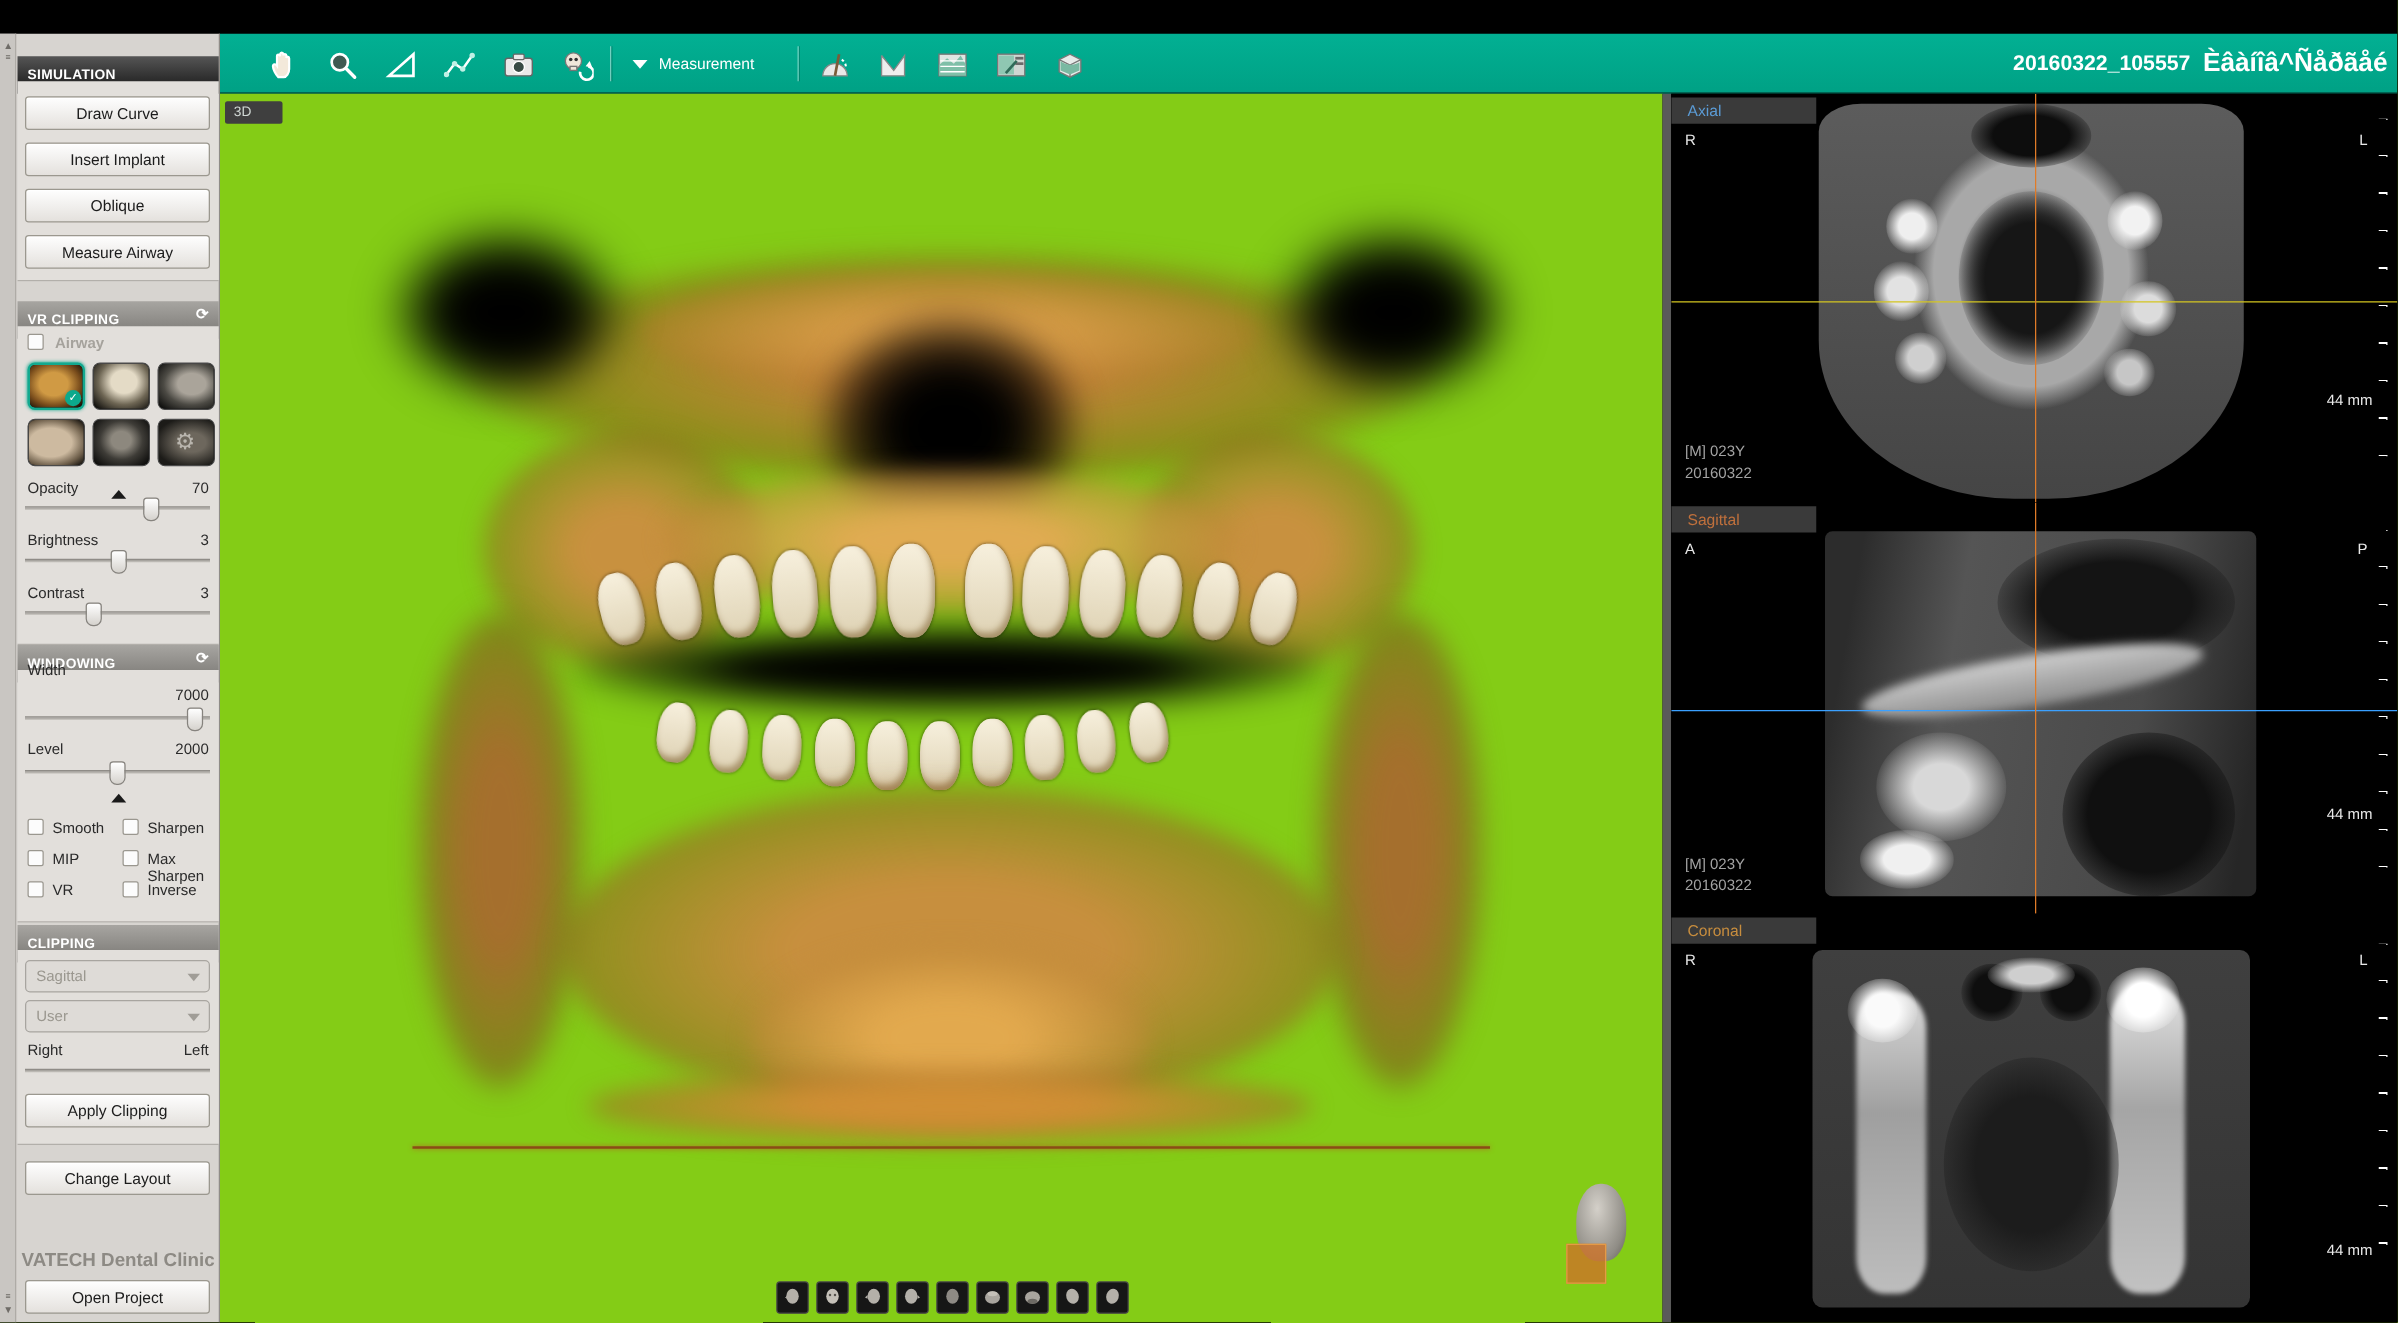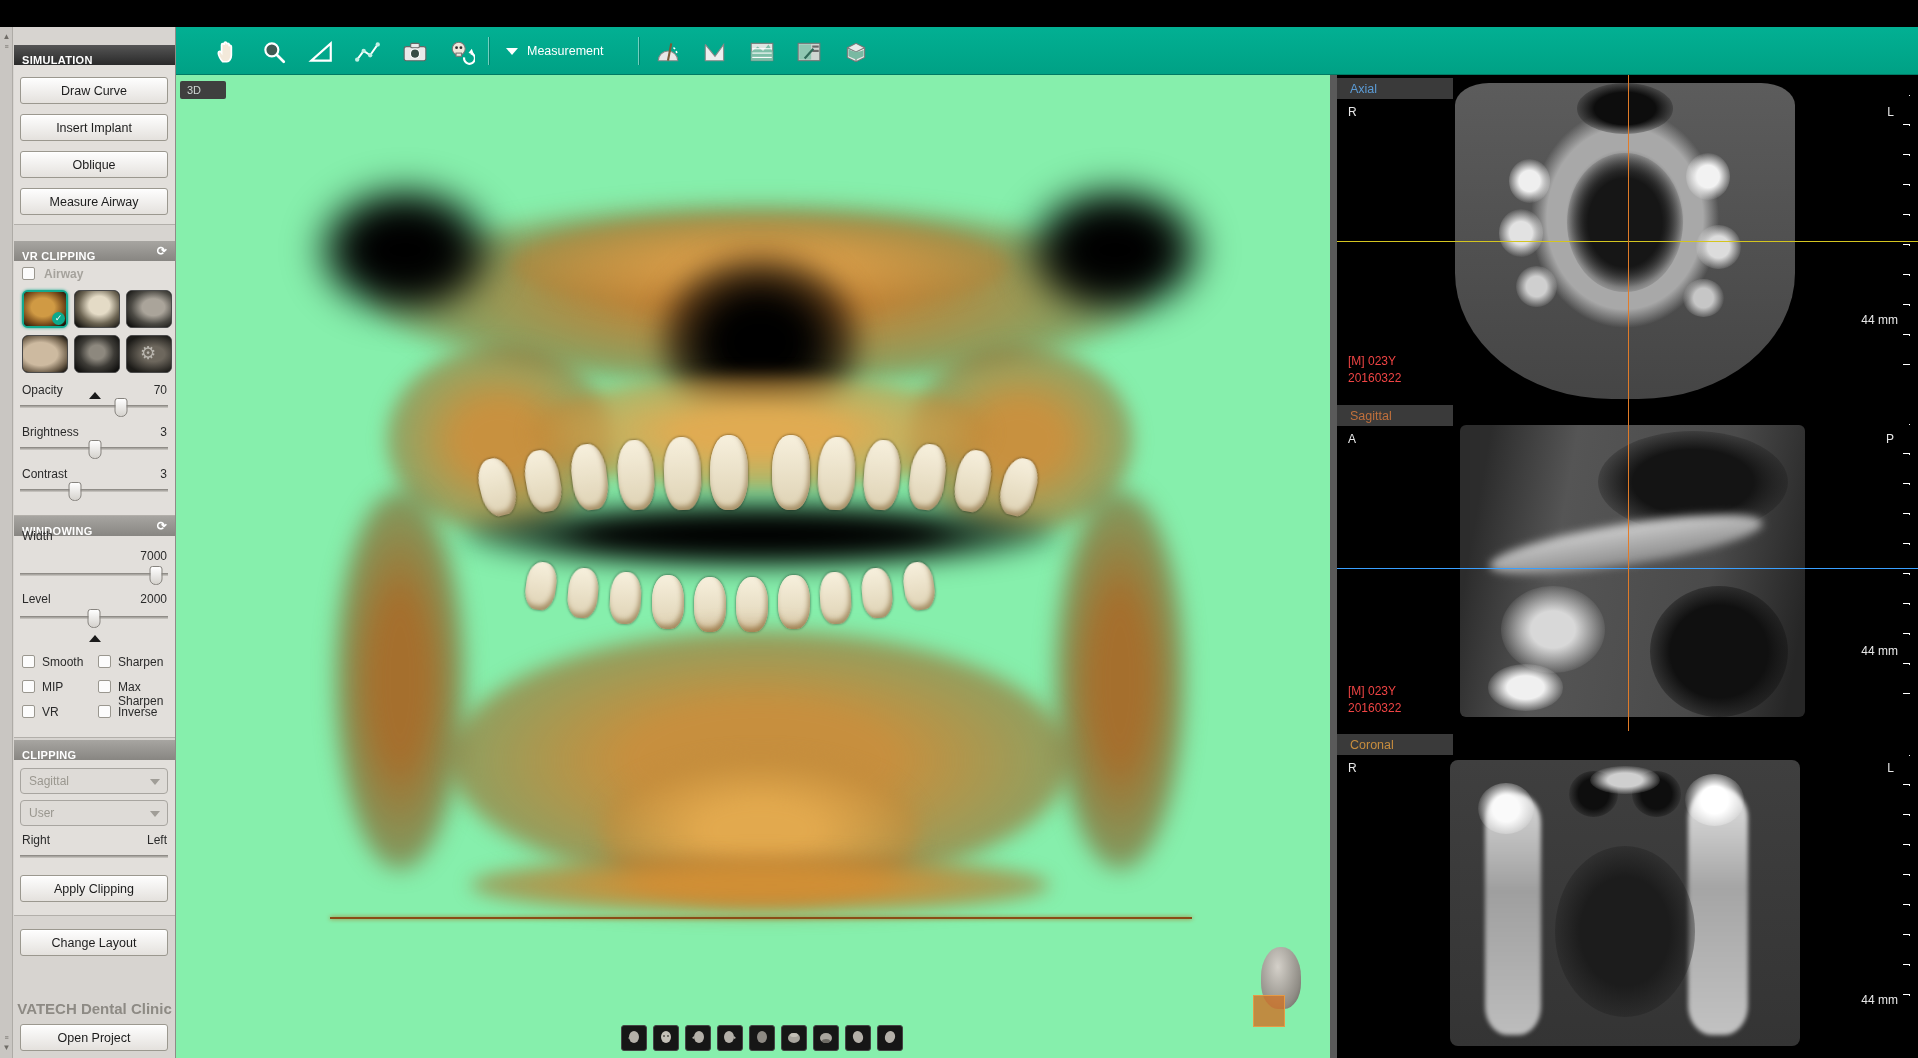--- a/index.html
+++ b/index.html
@@ -57,21 +57,21 @@
     border:1px solid #86837e;border-radius:3px 3px 6px 6px;transform:translateX(-50%);}
   .collapse{position:absolute;left:50%;transform:translateX(-50%);width:0;height:0;
     border-left:6px solid transparent;border-right:6px solid transparent;border-bottom:7px solid #1a1a1a;}
   .dd{position:absolute;left:6px;width:148px;height:26px;border:1px solid #a8a5a0;border-radius:4px;
     background:#dedbd7;color:#9a978f;font-size:12px;display:flex;align-items:center;padding:0 8px;}
   .ddcaret{position:absolute;right:7px;top:10px;width:0;height:0;
     border-left:5px solid transparent;border-right:5px solid transparent;border-top:6px solid #a09d97;}
   .brand{position:absolute;left:0;width:161px;text-align:center;font-size:15px;font-weight:bold;color:#8d8a84;}
 
   
-  .viewport{position:absolute;left:176px;top:75px;width:1154px;height:983px;background:#86efac;overflow:hidden;}
+  .viewport{position:absolute;left:176px;top:75px;width:1154px;height:983px;background:#84cc16;overflow:hidden;}
   .chip3d{position:absolute;left:4px;top:6px;width:46px;height:18px;background:#3f3f3f;color:#cfd6d3;
     font-size:11px;display:flex;align-items:center;padding-left:7px;border-radius:2px;}
   .skull{position:absolute;left:154px;top:125px;width:860px;height:730px;}
   .blob{position:absolute;border-radius:50%;}
   .t{position:absolute;background:linear-gradient(#f7f0dd,#ded2b4);border-radius:45% 45% 42% 42%;
      box-shadow:inset -2px -4px 5px rgba(120,90,40,.55), 0 0 3px rgba(0,0,0,.6);filter:blur(.5px);}
   .clipline{position:absolute;left:154px;top:842px;width:862px;height:2px;background:#8a4c16;box-shadow:0 0 4px #b06a20;}
   .headrow{position:absolute;left:445px;top:950px;display:flex;gap:6px;}
   .hbtn{width:26px;height:26px;background:#161616;border:1px solid #454545;border-radius:3px;
     display:flex;align-items:center;justify-content:center;}
@@ -80,21 +80,21 @@
     background:radial-gradient(ellipse at 42% 32%,#d4d0c9,#8f8c85 70%,#5d5a54);}
   .obox{position:absolute;left:0;top:48px;width:32px;height:32px;background:rgba(205,115,40,.8);border:1px solid #e59a45;}
 
   
   .rdivider{position:absolute;left:1330px;top:75px;width:7px;height:983px;background:#5a5a5a;}
   .rpanel{position:absolute;left:1337px;top:75px;width:581px;height:983px;background:#000;}
   .pane{position:absolute;left:0;width:581px;overflow:hidden;background:#000;}
   .ptitle{position:absolute;left:0;top:3px;width:116px;height:21px;background:#3a3a3a;
     font-size:12.5px;display:flex;align-items:center;padding-left:13px;}
   .plab{position:absolute;color:#e8e8e8;font-size:12px;}
-  .pinfo{position:absolute;left:11px;color:#ef4444;font-size:12px;line-height:17px;}
+  .pinfo{position:absolute;left:11px;color:#a3a3a3;font-size:12px;line-height:17px;}
   .ruler{position:absolute;right:8px;width:8px;
     background:repeating-linear-gradient(#fff 0 1px,transparent 1px 30px) right/1px 100% no-repeat,
                repeating-linear-gradient(transparent 0 29px,#fff 29px 30px) right/7px 100% no-repeat;}
   .mm{position:absolute;right:20px;color:#e8e8e8;font-size:12px;}
   .xh{position:absolute;height:1px;left:0;width:581px;}
   .xv{position:absolute;width:1px;top:0;}
   .ct{position:absolute;}
   .ctblob{position:absolute;border-radius:50%;}
 </style>
 </head>
@@ -185,20 +185,24 @@
           <rect x="15" y="10" width="6" height="2" fill="#6a6a6a"></rect>
           <line x1="8" y1="18" x2="16" y2="9" stroke="#2f6a58" stroke-width="2"></line>
         </svg>
     </div>
     <div class="tbtn" style="left:664px">
       <svg width="26" height="26" viewBox="0 0 24 24">
           <path d="M4 8l8-4 8 4v9l-8 4-8-4z" fill="#e7ebe9" stroke="#777"></path>
           <path d="M4 8l8 4 8-4M12 12v9" fill="none" stroke="#777"></path>
           <path d="M5 9c3 3 10 4 14 1v6l-7 3-7-3z" fill="#79b9a2"></path>
         </svg>
+    </div>
+    <div class="patient">
+      <span class="pid">20160322_105557</span>
+      <span class="pname">Èâàíîâ^Ñåðãåé</span>
     </div>
   </div>
 
   <div class="sidebar">
     <div class="scroll">
       <div class="sarrow" style="top:6px">▲</div>
       <div class="sarrow" style="top:16px;font-size:7px">≡</div>
       <div class="sarrow" style="bottom:16px;font-size:7px">≡</div>
       <div class="sarrow" style="bottom:6px">▼</div>
     </div>

